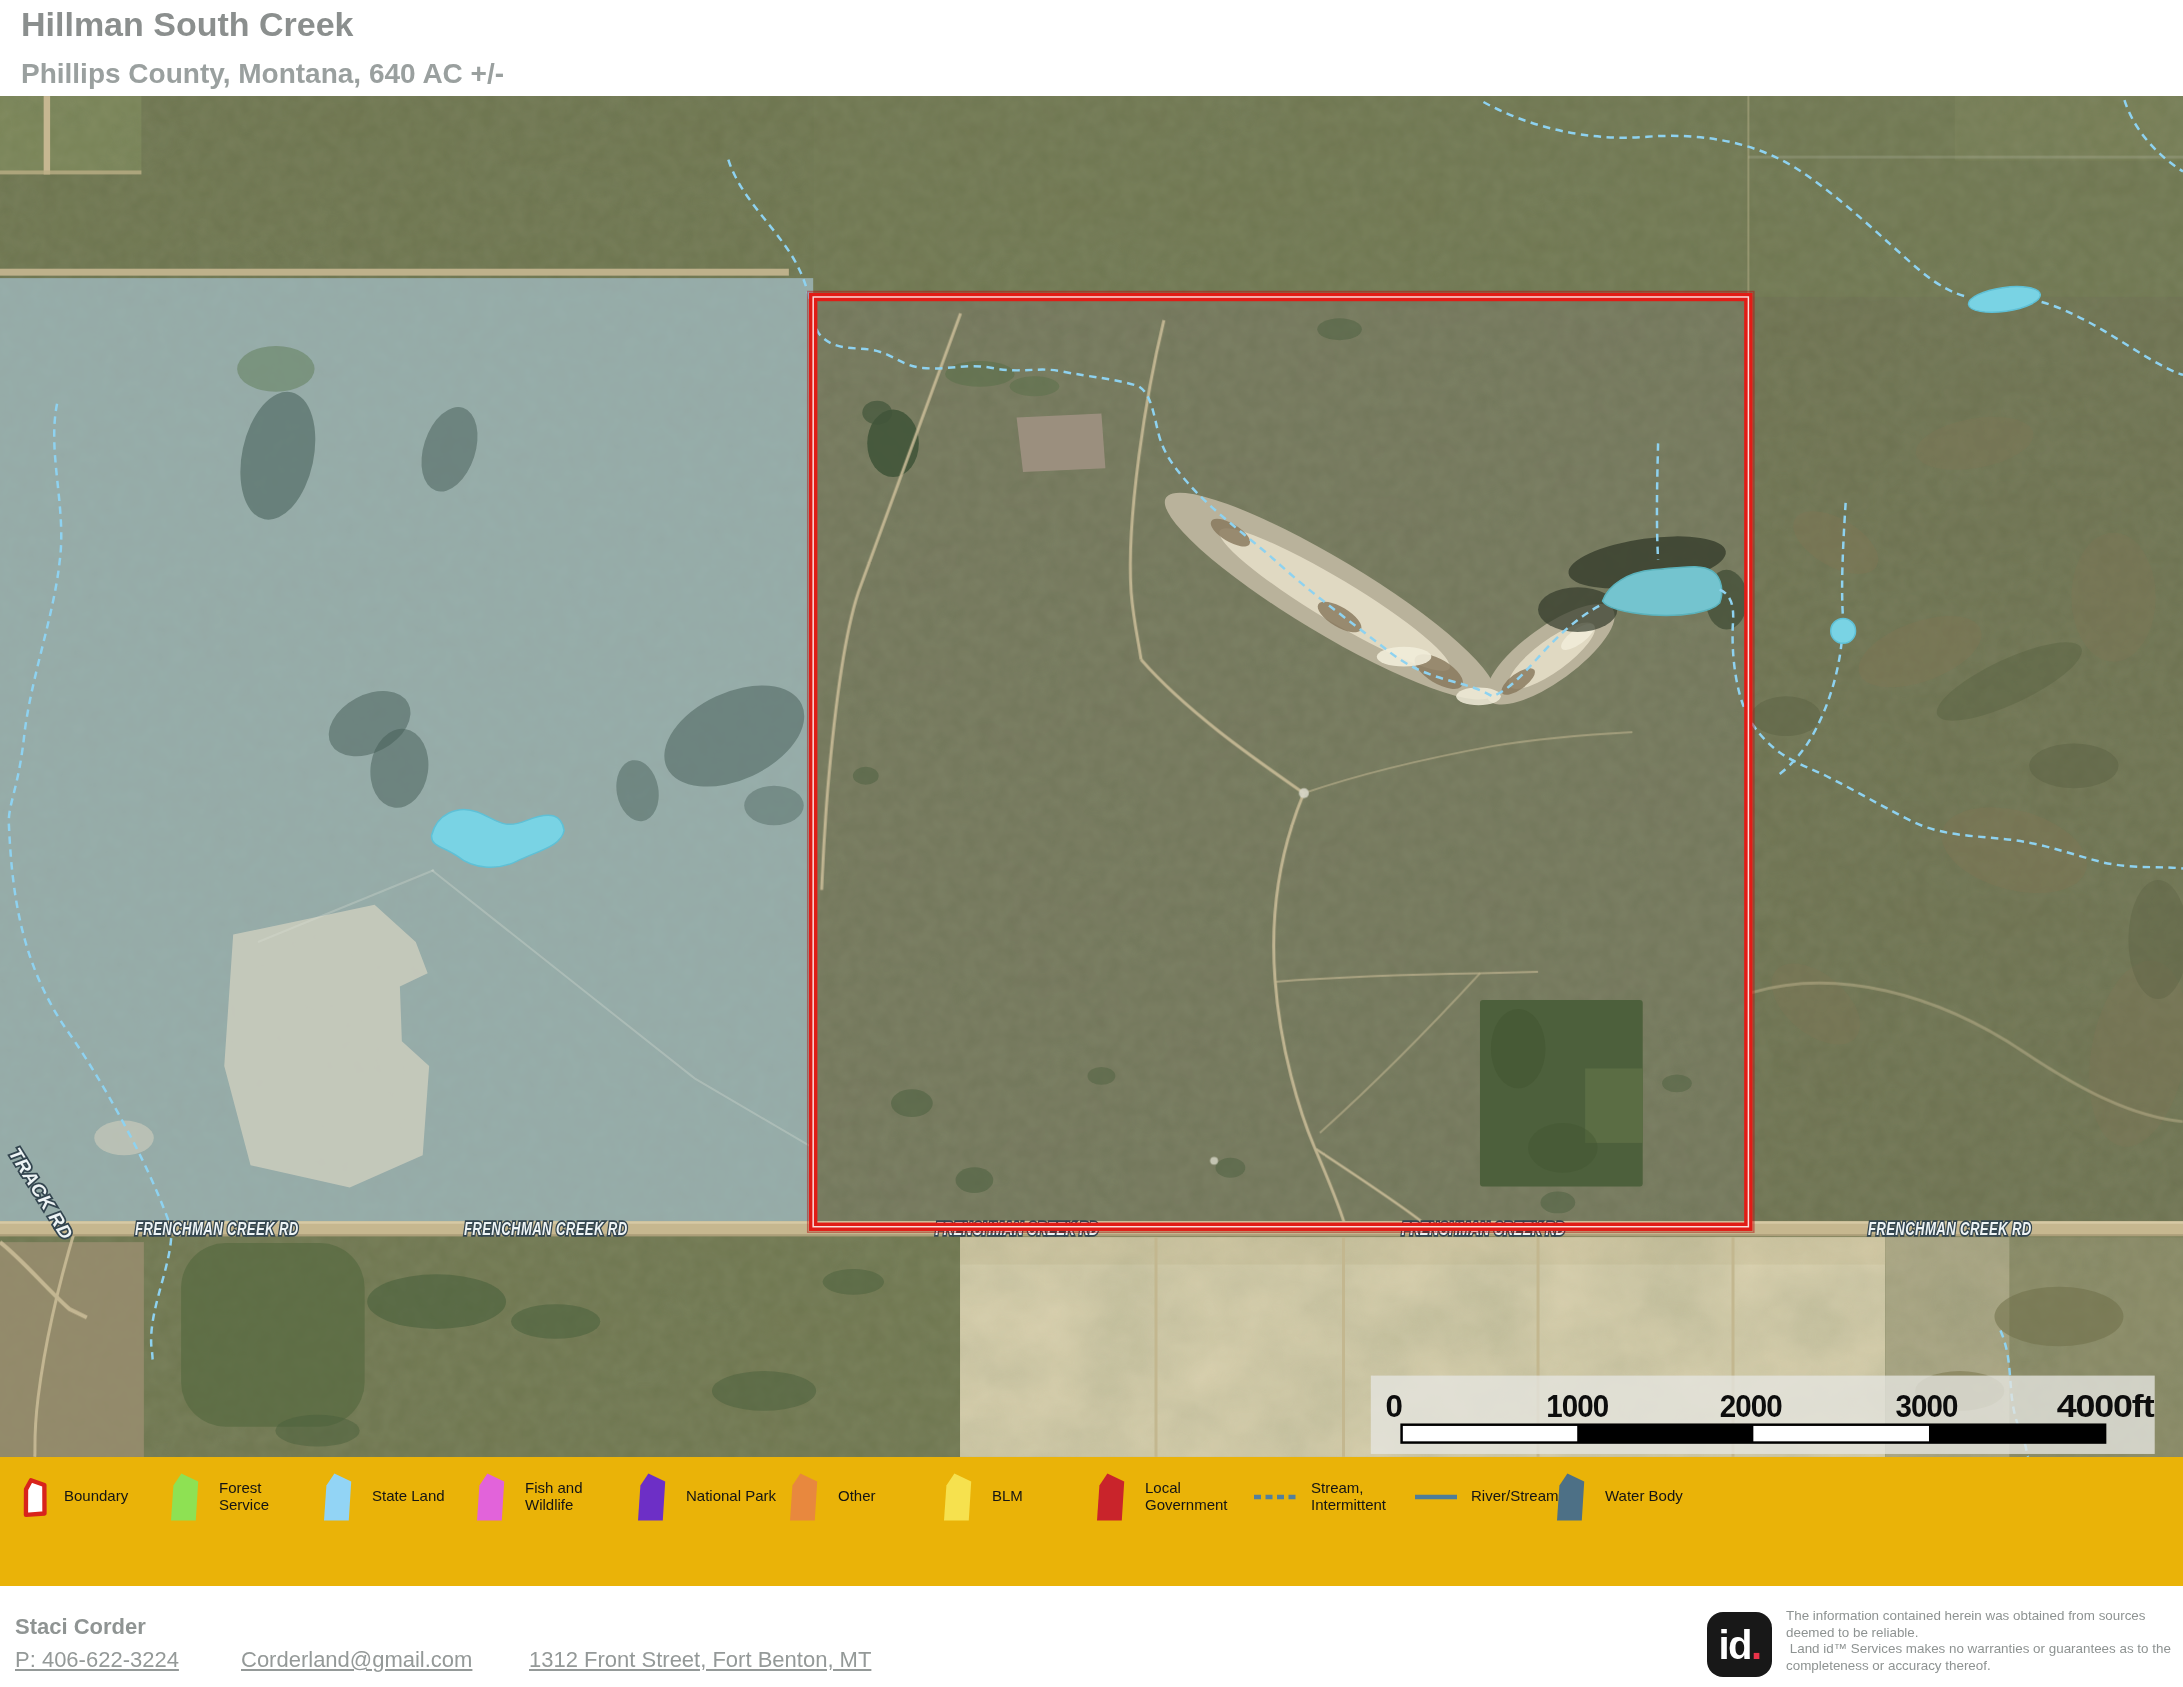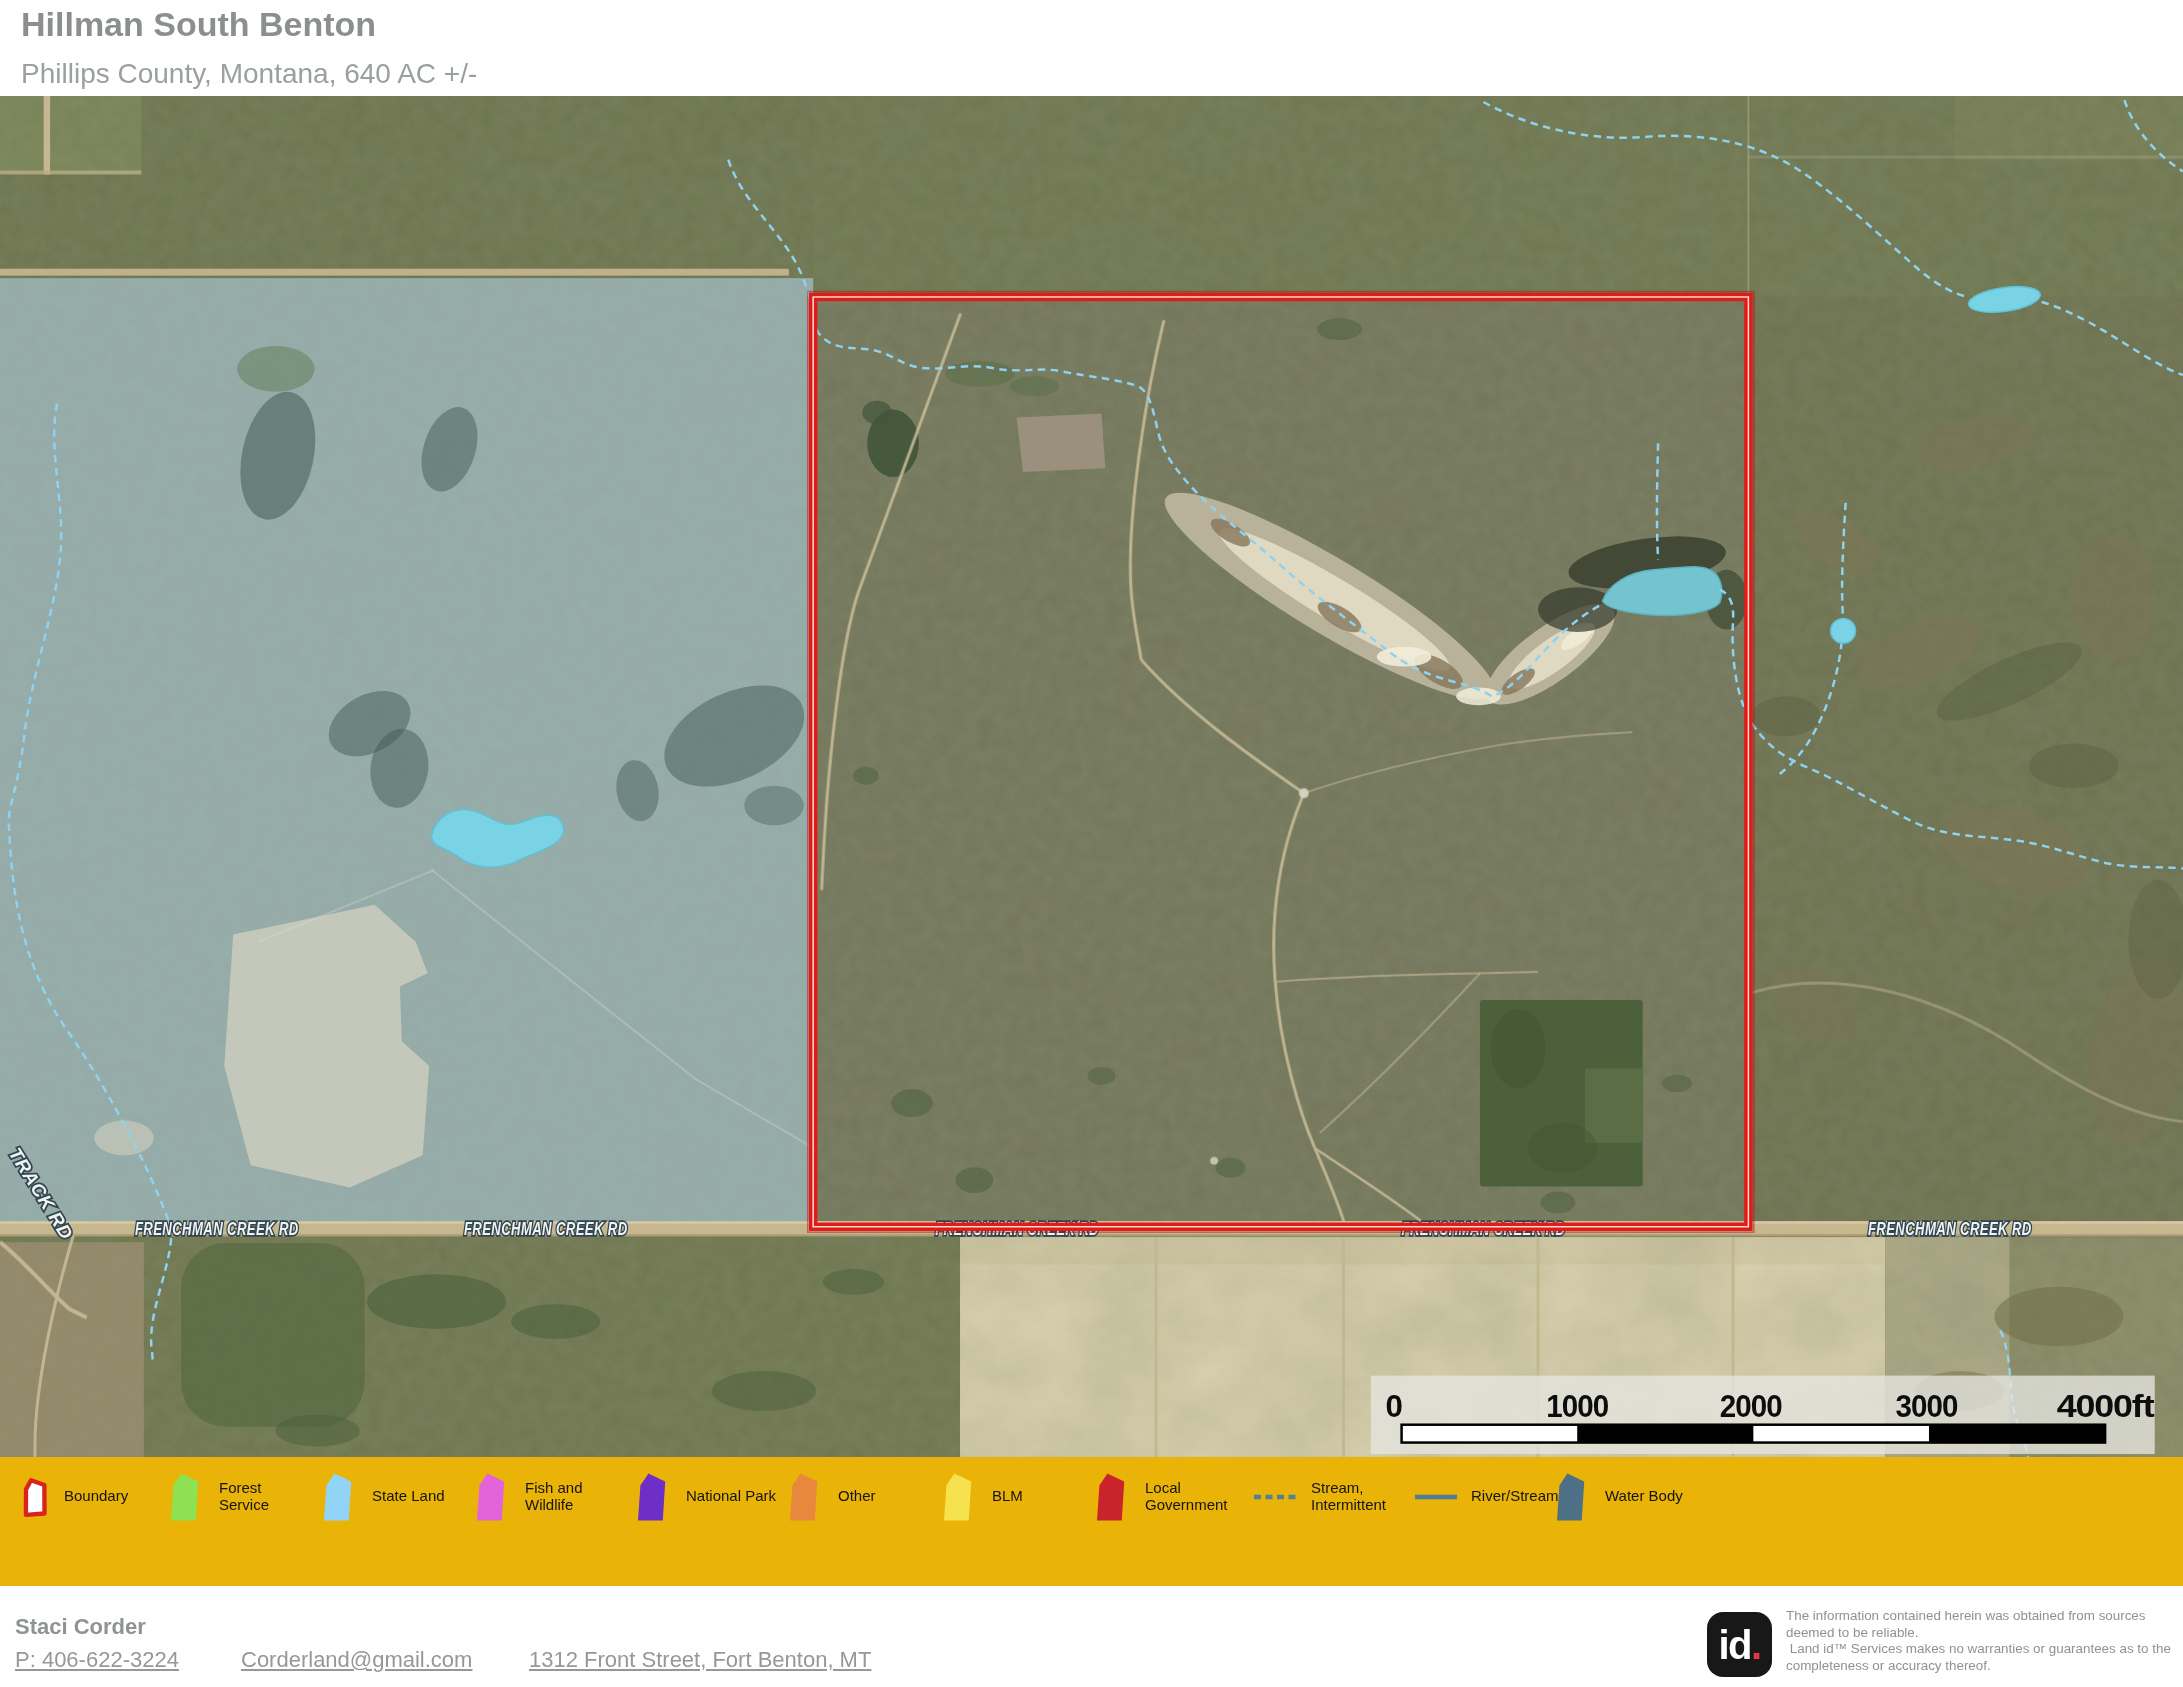--- a/index.html
+++ b/index.html
@@ -1,21 +1,21 @@
 <!DOCTYPE html>
 <html style="font-size:8px"><head>
 <meta charset="utf-8">
 <style>
   html,body{margin:0;padding:0;background:#ffffff;}
   body{width:2183px;height:1687px;position:relative;overflow:hidden;
        font-family:"Liberation Sans",sans-serif;}
   
   .hdr{position:absolute;left:21px;top:5px;}
   .hdr h1{margin:0;font-size:34px;font-weight:bold;color:#8b8f8e;letter-spacing:0;}
-  .hdr h2{margin:0;margin-top:14px;font-size:28px;font-weight:400;color:#9aa09f;}
+  .hdr h2{margin:0;margin-top:14px;font-size:28px;font-weight:700;color:#9aa09f;}
   
   .mapwrap{position:absolute;left:0;top:96px;width:2183px;height:1361px;}
   svg{display:block;}
   .rdlbl{font-family:"Liberation Sans",sans-serif;font-size:37px;font-weight:bold;
          font-style:italic;fill:#eef4f5;stroke:#33454f;stroke-width:7px;
          paint-order:stroke;letter-spacing:1px;}
   .sctxt{font-family:"Liberation Sans",sans-serif;font-size:63px;font-weight:bold;
          fill:#0d0d0d;letter-spacing:-2px;}
   
   .legend{position:absolute;left:0;top:1457px;width:2183px;height:129px;background:#eab308;}
@@ -34,21 +34,21 @@
   .logo span{font-size:40px;font-weight:bold;color:#ffffff;letter-spacing:-1.5px;line-height:1;}
   .logo .dot{color:#e83349;}
   .disc{position:absolute;left:1786px;top:22px;width:402px;font-size:13.4px;line-height:1.24;
         color:#8e9392;}
   .disc p{margin:0;white-space:pre-wrap;}
 </style>
 </head>
 <body>
 
 <div class="hdr">
-  <h1>Hillman South Benton</h1>
+  <h1>Hillman South Creek</h1>
   <h2>Phillips County, Montana, 640 AC +/-</h2>
 </div>
 
 <div class="mapwrap">
 <svg width="2183" height="1361" viewBox="0 0 4400 2743" xmlns="http://www.w3.org/2000/svg">
   <defs>
     <filter id="mottle" x="0%" y="0%" width="100%" height="100%">
       <feTurbulence type="fractalNoise" baseFrequency="0.0055 0.0075" numOctaves="4" seed="7"></feTurbulence>
       <feColorMatrix type="matrix" values="0 0 0 0 0.17  0 0 0 0 0.21  0 0 0 0 0.11  0 0 0 0.55 0"></feColorMatrix>
     </filter>

